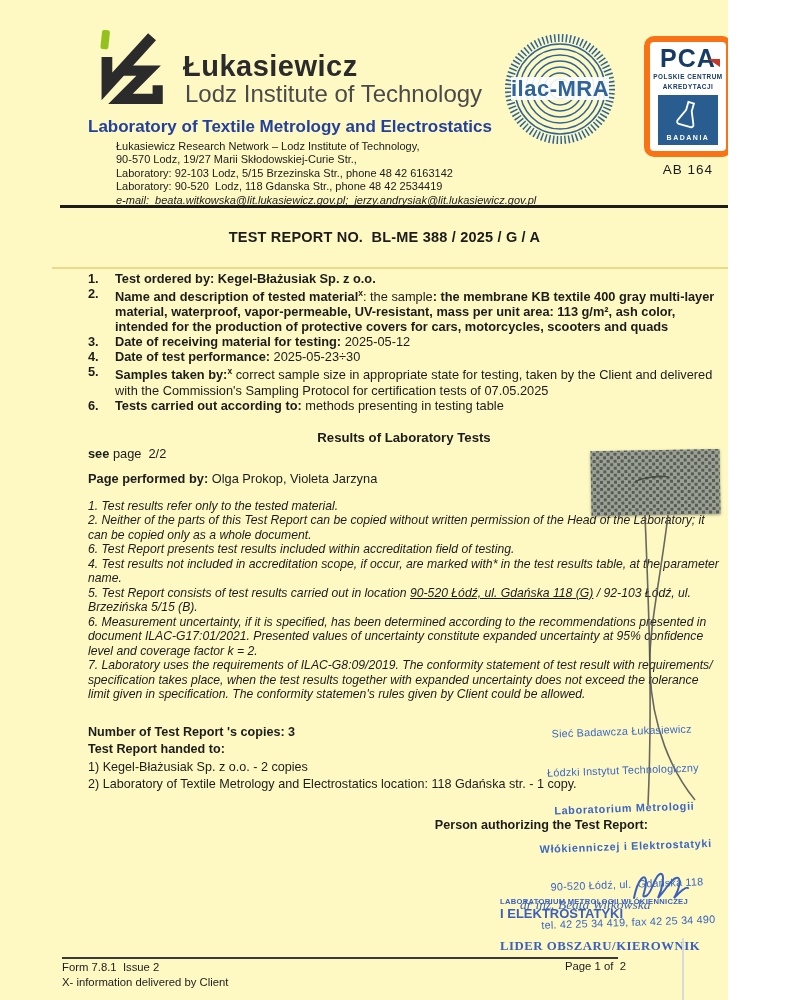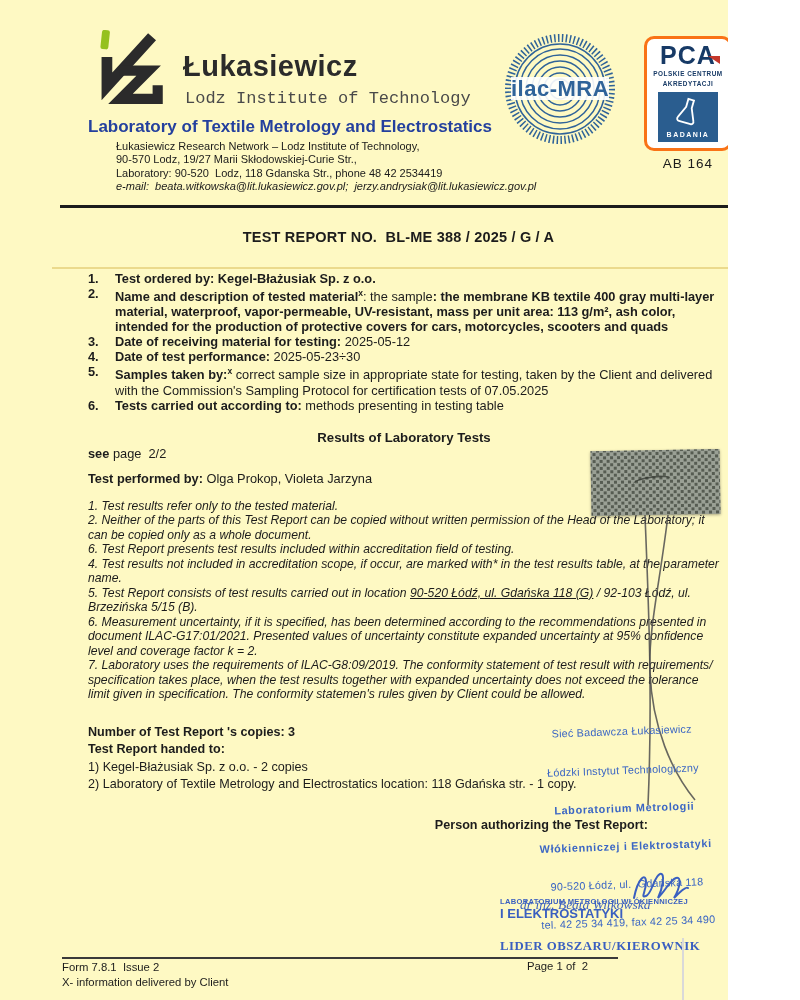--- a/index.html
+++ b/index.html
@@ -3,42 +3,42 @@
 <meta charset="utf-8">
 <style>
   html,body{margin:0;padding:0;background:#ffffff;}
   .page{position:relative;width:728px;height:1000px;background:#fef9c3;
         font-family:"Liberation Sans",sans-serif;color:#1c1c1c;overflow:hidden;}
 
   
   .logo-mark{position:absolute;left:88px;top:30px;}
   .brand{position:absolute;left:183px;top:50px;font-size:29px;font-weight:700;
          color:#2b2b2b;letter-spacing:.5px;}
-  .institute{position:absolute;left:185px;top:89px;font-size:17px;color:#4a4a4a;font-family:Liberation Mono, monospace;}
+  .institute{position:absolute;left:185px;top:80px;font-size:24px;color:#4a4a4a;}
   .labtitle{position:absolute;left:88px;top:117px;font-size:17px;font-weight:700;color:#24409e;}
   .addr{position:absolute;left:88px;top:140px;font-size:11px;line-height:13.4px;color:#1a1a1a;}
   .addr-line{white-space:pre-wrap;padding-left:28px;}
   .email{font-style:italic;}
 
   .ilac{position:absolute;left:503px;top:32px;width:114px;height:114px;}
   .pca{position:absolute;left:644px;top:36px;width:88px;text-align:center;}
-  .pca-box{border:3px solid #f97316;border-radius:10px;padding:4px 0 6px;background:#fff;}
+  .pca-box{border:6px solid #f97316;border-radius:10px;padding:4px 0 6px;background:#fff;}
   .pca-acronym{font-size:25px;font-weight:800;color:#173a66;letter-spacing:1px;line-height:25px;
                position:relative;display:inline-block;font-family:"Liberation Sans",sans-serif;}
   .pca-tri{position:absolute;right:-4px;top:13px;width:0;height:0;
            border-top:8px solid #c5372b;border-left:12px solid transparent;}
   .pca-name{font-size:6.4px;font-weight:700;color:#173a66;letter-spacing:.5px;line-height:7.6px;
             text-transform:uppercase;margin-top:2px;}
   .pca-badge{width:60px;margin:5px auto 0;background:#2a5d8f;padding:5px 0 4px;}
   .pca-badge svg{display:block;margin:0 auto;}
   .pca-badge-label{color:#fff;font-size:7px;font-weight:700;letter-spacing:1.5px;margin-top:4px;}
   .pca-cert{margin-top:5px;font-size:13.5px;letter-spacing:1px;color:#1c1c1c;}
 
   .rule-top{position:absolute;left:60px;top:205px;width:677px;height:3px;background:#1c1c1c;}
-  .title{position:absolute;left:60px;top:229px;width:677px;text-align:center;
+  .title{position:absolute;left:46px;top:229px;width:677px;text-align:center;
          font-size:14.5px;font-weight:700;white-space:pre-wrap;letter-spacing:.2px;}
   .yellow-line{position:absolute;left:52px;top:267px;width:696px;height:2px;
                background:#e8d582;opacity:.85;}
 
   
   .content{position:absolute;left:88px;top:271px;width:632px;font-size:12.8px;line-height:15px;}
   .item{display:flex;}
   .item .num{flex:0 0 27px;font-weight:700;}
   .item .itext{flex:1;}
   .bseg{font-weight:700;}
@@ -74,40 +74,41 @@
   .stamp2-l3{font-size:12.8px;font-weight:700;font-family:"Liberation Serif",serif;
              letter-spacing:.5px;margin-top:18px;}
   .sig-scribble{position:absolute;left:630px;top:868px;}
   .sig-name{position:absolute;left:520px;top:897px;font-size:13.5px;font-style:italic;
             color:#3a5fc0;font-family:"Liberation Serif",serif;}
 
   
   .footer-rule{position:absolute;left:62px;top:957px;width:556px;height:2px;background:#3a3a3a;}
   .footer-form{position:absolute;left:62px;top:961px;font-size:11.3px;white-space:pre-wrap;}
   .footer-x{position:absolute;left:62px;top:976px;font-size:11.3px;}
-  .footer-page{position:absolute;left:503px;top:960px;font-size:11.3px;white-space:pre-wrap;padding-left:24px;}
+  .footer-page{position:absolute;left:541px;top:960px;font-size:11.3px;white-space:pre-wrap;padding-left:24px;}
   .scan-edge{position:absolute;right:44px;top:938px;width:2px;height:62px;background:#d9d9d9;}
 </style>
 </head>
 <body>
 
 <div class="page">
 
   <svg class="logo-mark" width="92" height="88" viewBox="0 0 78 78">
     <rect x="10" y="0" width="7" height="17" rx="2" fill="#95c11f" transform="rotate(6 13 8)"></rect>
     <path d="M15 24 L15 50 L55 6" stroke="#2b2b2b" stroke-width="9.5" fill="none"></path>
     <path d="M26 36 L52 36 L27 61 L60 61 L60 49" stroke="#2b2b2b" stroke-width="9" fill="none"></path>
   </svg>
   <div class="brand">Łukasiewicz</div>
   <div class="institute">Lodz Institute of Technology</div>
   <div class="labtitle">Laboratory of Textile Metrology and Electrostatics</div>
 
   <div class="addr">
     <div class="addr-line">Łukasiewicz Research Network – Lodz Institute of Technology,</div>
     <div class="addr-line">90-570 Lodz, 19/27 Marii Skłodowskiej-Curie Str.,</div>
+    <div class="addr-line">Laboratory: 92-103 Lodz, 5/15 Brzezinska Str., phone 48 42 6163142</div>
     <div class="addr-line">Laboratory: 90-520  Lodz, 118 Gdanska Str., phone 48 42 2534419</div>
     <div class="addr-line email">e-mail:  beata.witkowska@lit.lukasiewicz.gov.pl;  jerzy.andrysiak@lit.lukasiewicz.gov.pl</div>
   </div>
 
   <svg class="ilac" viewBox="0 0 114 114">
     <g stroke="#2f6399" fill="none">
       <circle cx="57" cy="57" r="51" stroke-width="8" stroke-dasharray="1.5 2.4"></circle>
       <circle cx="57" cy="57" r="10" stroke-width="1.5"></circle>
       <circle cx="57" cy="57" r="16" stroke-width="1.5"></circle>
       <circle cx="57" cy="57" r="22" stroke-width="1.5"></circle>
@@ -170,21 +171,21 @@
 
     <div class="item">
       <span class="num">6.</span>
       <div class="itext"><span class="bseg">Tests carried out according to:</span><span> methods presenting in testing table</span></div>
     </div>
 
     <div class="results-heading">Results of Laboratory Tests</div>
 
     <div class="seepage"><span class="bseg">see</span><span> page  2/2</span></div>
 
-    <div class="performed"><span class="bseg">Test performed by:</span><span> Olga Prokop, Violeta Jarzyna</span></div>
+    <div class="performed"><span class="bseg">Page performed by:</span><span> Olga Prokop, Violeta Jarzyna</span></div>
 
     <div class="notes">
       <p class="note">1.  Test results refer only to the tested material.</p>
       <p class="note">2.  Neither of the parts of this Test Report can be copied without written permission of the Head of the Laboratory; it can be copied only as a whole document.</p>
       <p class="note">6.  Test Report presents test results included within accreditation field of testing.</p>
       <p class="note">4.  Test results not included in accreditation scope, if occur, are marked with* in the test results table, at the parameter name.</p>
       <p class="note"><span>5.  Test Report consists of test results carried out in location </span><span class="uline">90-520 Łódź, ul. Gdańska 118 (G)</span><span> / 92-103 Łódź, ul. Brzezińska 5/15 (B).</span></p>
       <p class="note">6.  Measurement uncertainty, if it is specified, has been determined according to the recommendations presented in document ILAC-G17:01/2021. Presented values of uncertainty constitute expanded uncertainty at 95% confidence level and coverage factor k = 2.</p>
       <p class="note">7.  Laboratory uses the requirements of ILAC-G8:09/2019. The conformity statement of test result with requirements/ specification takes place, when the test results together with expanded uncertainty does not exceed the tolerance limit given in specification. The conformity statemen's rules given by Client could be allowed.</p>
     </div>

